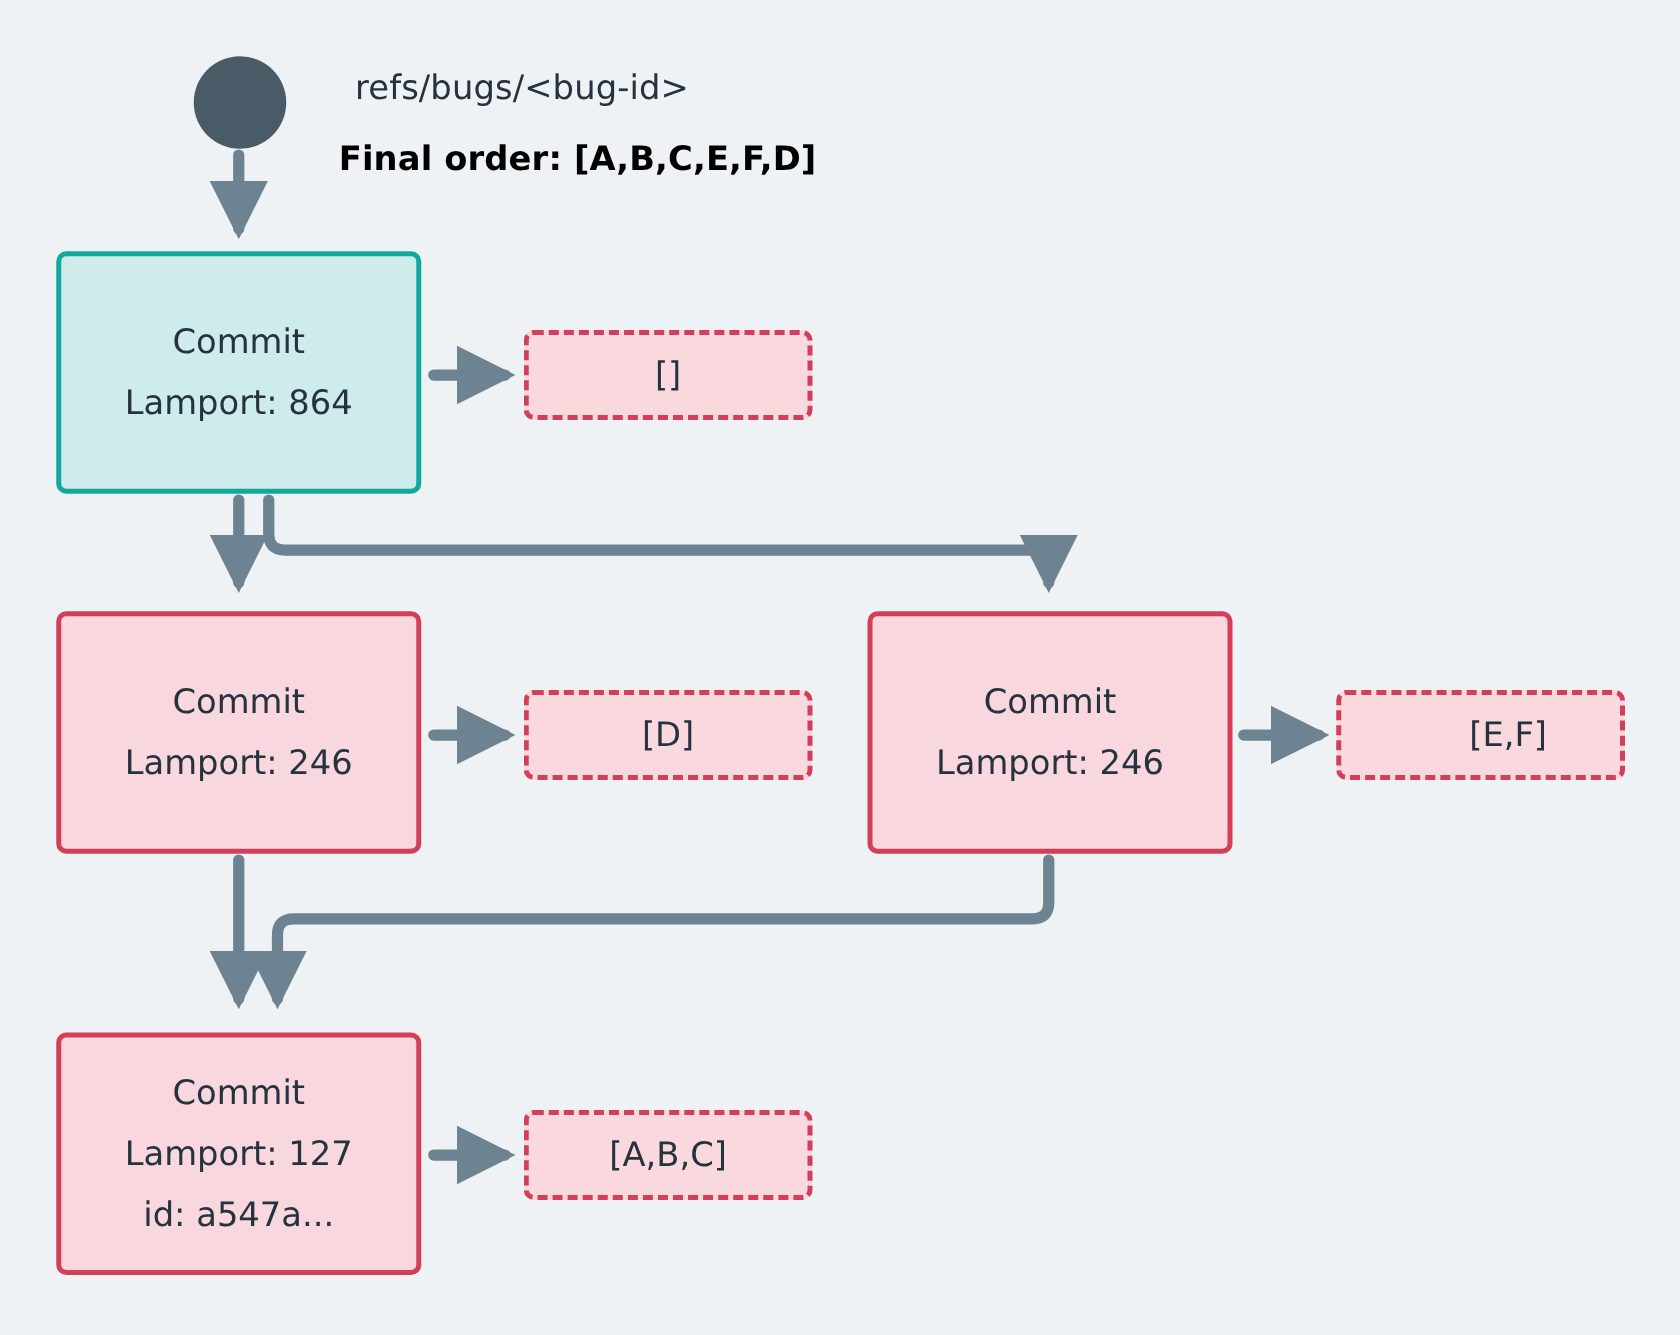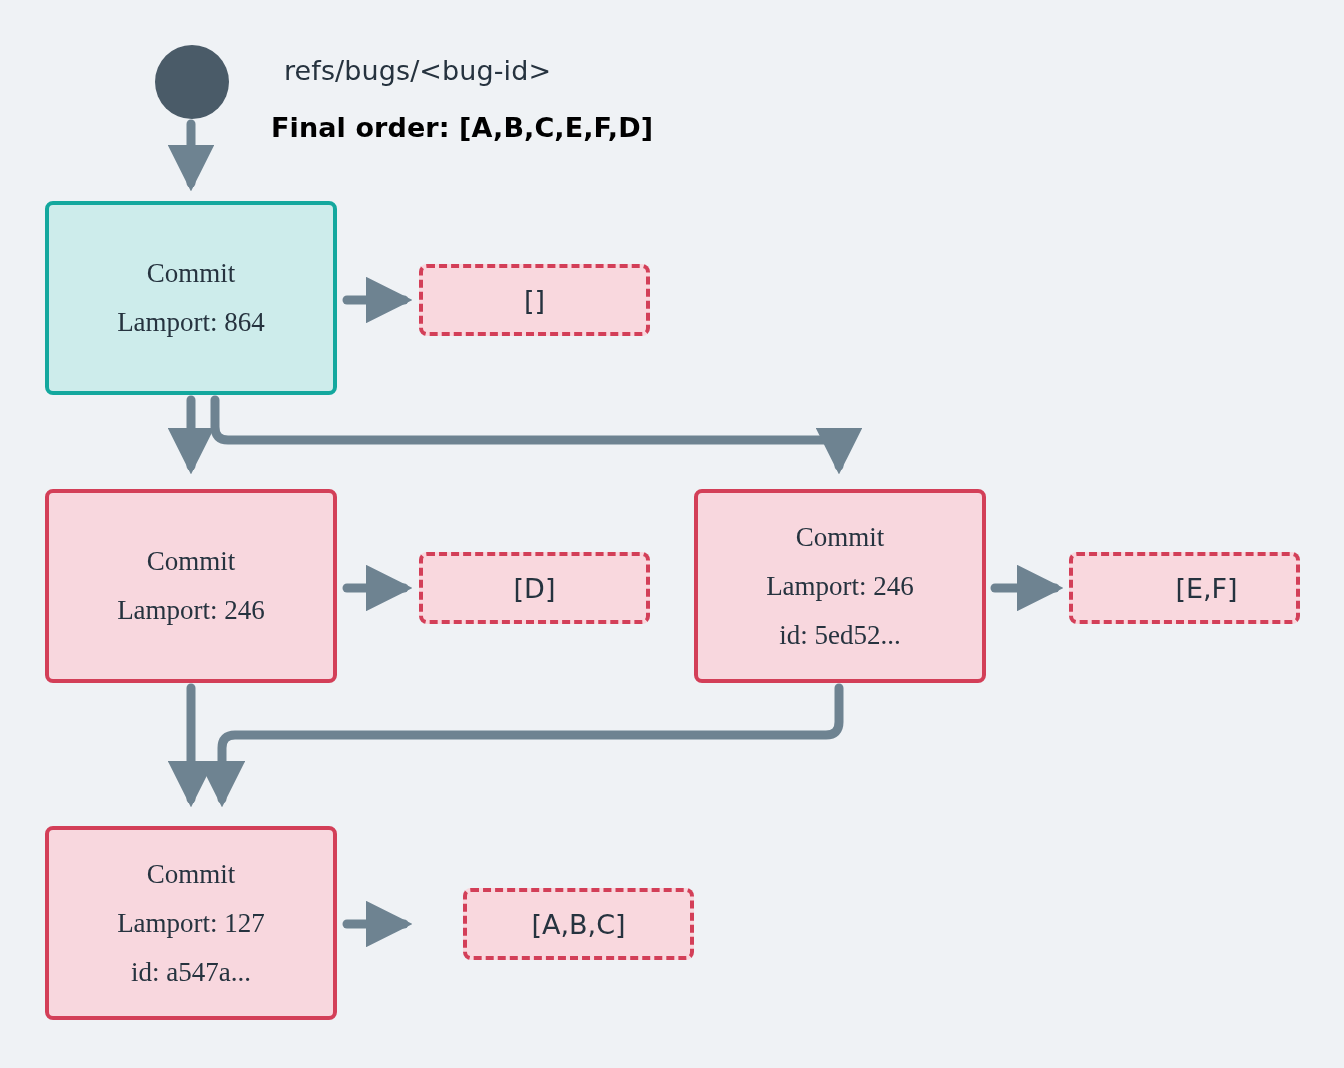--- a/index.html
+++ b/index.html
@@ -66,21 +66,20 @@
     box-sizing: border-box;
     border-radius: 8px;
     display: flex;
     flex-direction: column;
     align-items: center;
     justify-content: center;
     color: #26333f;
     font-size: 27px;
     line-height: 49px;
     text-align: left;
-    font-family: Liberation Serif, serif;
   }
   .commit.teal {
     background: #cdeceb;
     border: 4px solid #13a89e;
   }
   .commit.pink {
     background: #f8d7de;
     border: 4px solid #d33f58;
   }
 
@@ -142,38 +141,37 @@
   </div>
 
   <div class="commit pink" style="left:45px; top:489px; width:292px; height:194px;">
     <div>Commit</div>
     <div>Lamport: 246</div>
   </div>
 
   <div class="commit pink" style="left:694px; top:489px; width:292px; height:194px;">
     <div>Commit</div>
     <div>Lamport: 246</div>
-    <div>id: 5ed52...</div>
   </div>
 
   <div class="commit pink" style="left:45px; top:826px; width:292px; height:194px;">
     <div>Commit</div>
     <div>Lamport: 127</div>
     <div>id: a547a...</div>
   </div>
 
   <div class="opbox" style="left:419px; top:264px; width:231px; height:72px;">
     <span>[]</span>
   </div>
 
   <div class="opbox" style="left:419px; top:552px; width:231px; height:72px;">
     <span>[D]</span>
   </div>
 
   <div class="opbox" style="left:1069px; top:552px; width:231px; height:72px;padding-left:44px;">
     <span>[E,F]</span>
   </div>
 
-  <div class="opbox" style="left:419px; top:888px; width:231px; height:72px;margin-left:44px;">
+  <div class="opbox" style="left:419px; top:888px; width:231px; height:72px;">
     <span>[A,B,C]</span>
   </div>
 
 </div>
 
 </body></html>

